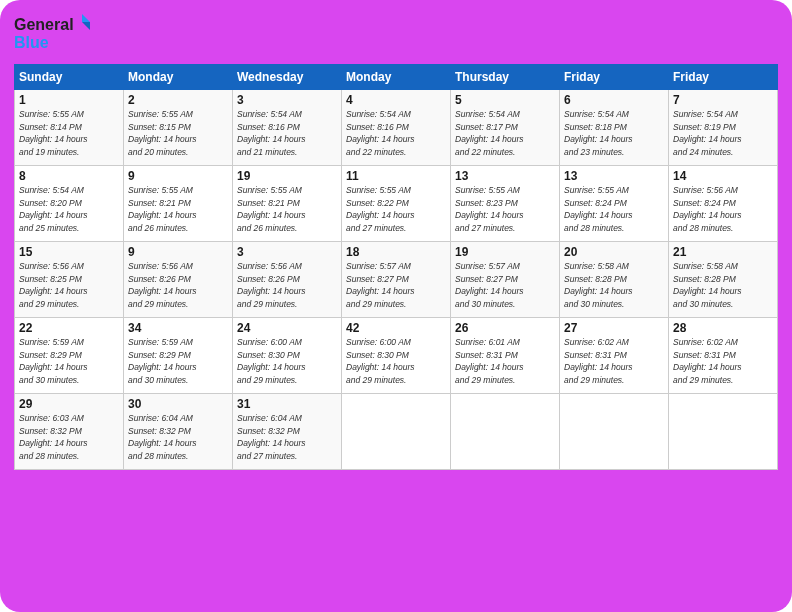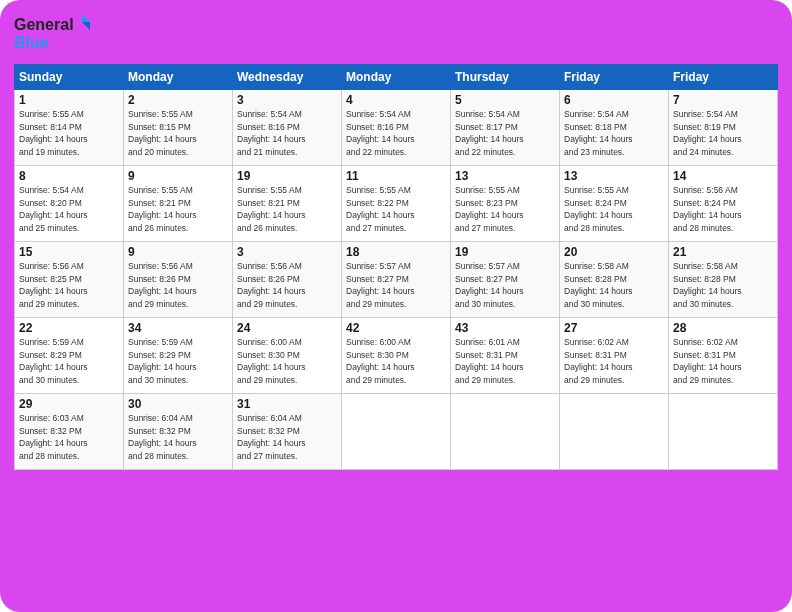--- a/index.html
+++ b/index.html
@@ -71,20 +71,21 @@
       font-size: 12px;
       font-weight: bold;
       color: #1a1a1a;
       display: block;
       margin-bottom: 1px;
     }
     .day-detail {
       font-size: 8.5px;
       color: #333;
       line-height: 1.35;
+      font-style: italic;
     }
     .empty-cell {
       background: #fff !important;
     }
   </style>
 </head>
 <body>
 
 <div class="page">
   <div class="header">
@@ -218,21 +219,21 @@
         </td>
           <td>
           <span class="day-num">24</span>
           <span class="day-detail">Sunrise: 6:00 AM<br>Sunset: 8:30 PM<br>Daylight: 14 hours<br>and 29 minutes.</span>
         </td>
           <td>
           <span class="day-num">42</span>
           <span class="day-detail">Sunrise: 6:00 AM<br>Sunset: 8:30 PM<br>Daylight: 14 hours<br>and 29 minutes.</span>
         </td>
           <td>
-          <span class="day-num">43</span>
+          <span class="day-num">26</span>
           <span class="day-detail">Sunrise: 6:01 AM<br>Sunset: 8:31 PM<br>Daylight: 14 hours<br>and 29 minutes.</span>
         </td>
           <td>
           <span class="day-num">27</span>
           <span class="day-detail">Sunrise: 6:02 AM<br>Sunset: 8:31 PM<br>Daylight: 14 hours<br>and 29 minutes.</span>
         </td>
           <td>
           <span class="day-num">28</span>
           <span class="day-detail">Sunrise: 6:02 AM<br>Sunset: 8:31 PM<br>Daylight: 14 hours<br>and 29 minutes.</span>
         </td>

